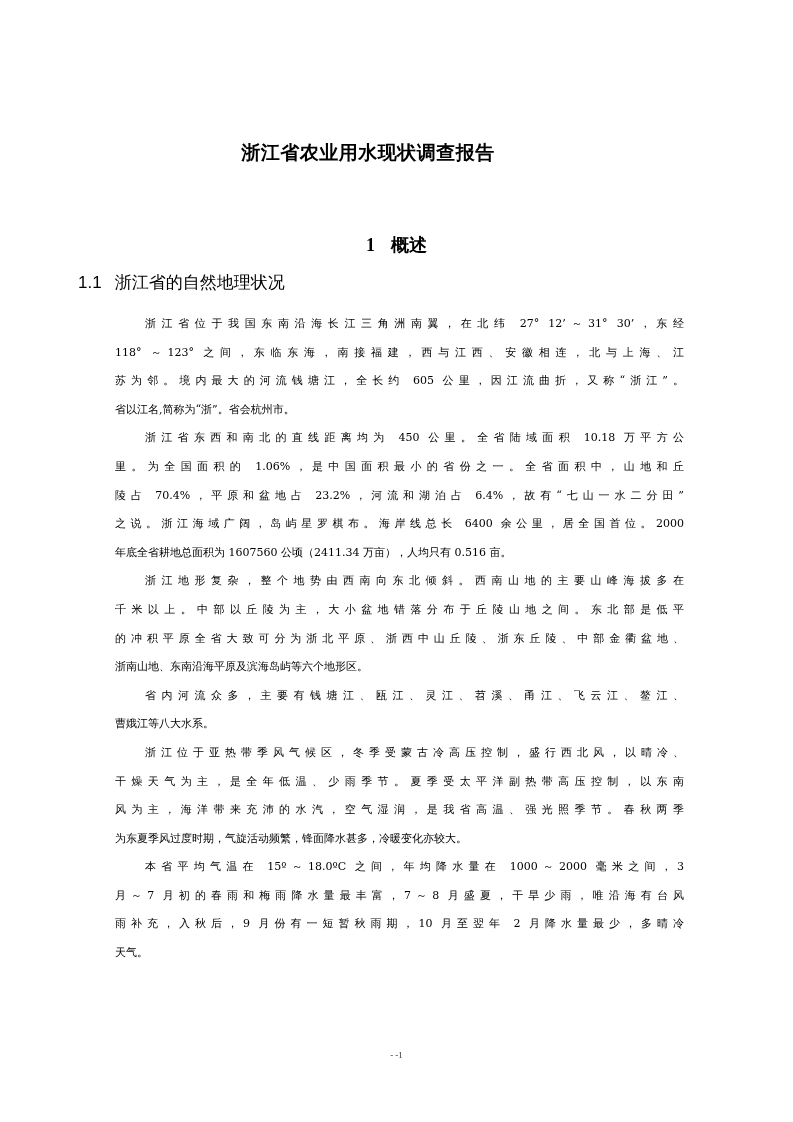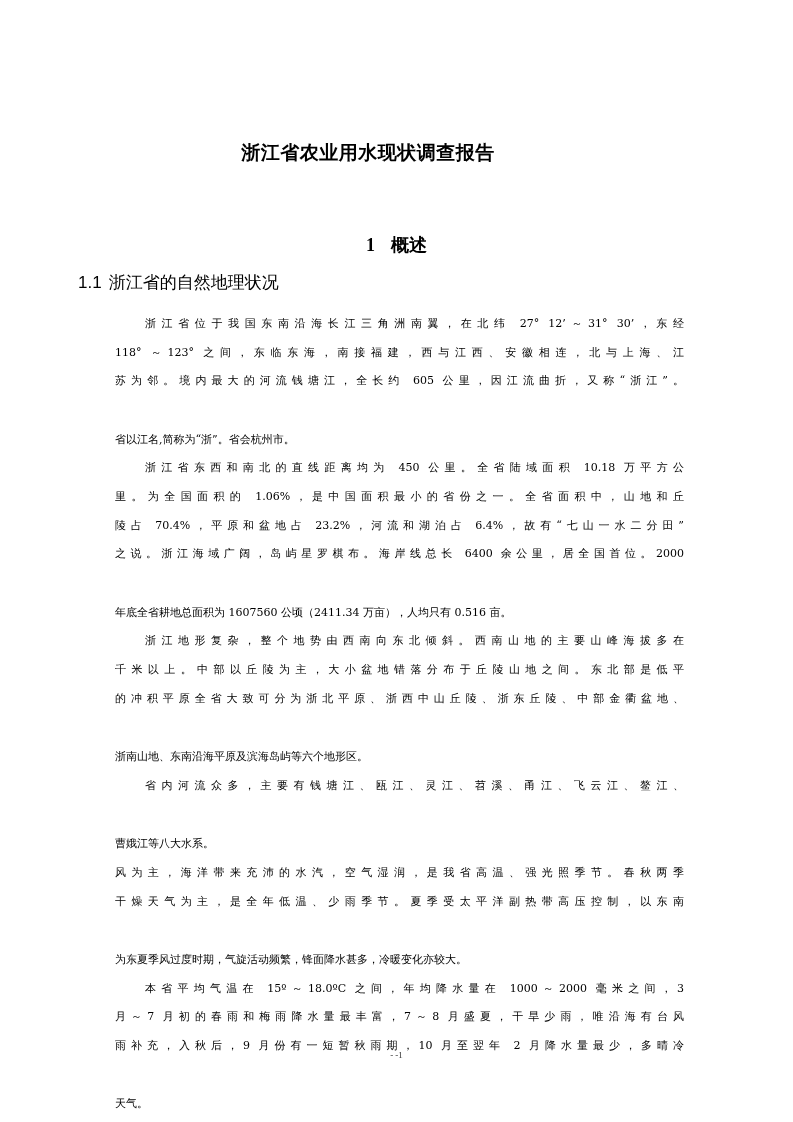--- a/index.html
+++ b/index.html
@@ -6,26 +6,26 @@
   body { width: 793px; height: 1122px; position: relative; overflow: hidden;
          font-family: "DejaVu Serif", "Liberation Serif", serif; color: #000; }
   .title { position: absolute; top: 140px; left: 0; width: 736px; text-align: center;
            font-family: "DejaVu Sans", "Liberation Sans", sans-serif; font-size: 19px; font-weight: bold; letter-spacing: 0.5px; }
   .chapter { position: absolute; top: 205px; left: 0; width: 793px; text-align: center;
              font-size: 18px; font-weight: bold; margin-top: 28px; }
   .chapter .num { font-family: "Liberation Serif", serif; margin-right: 16px; }
   .chapter .txt { font-family: "DejaVu Sans", sans-serif; }
   .section { position: absolute; top: 271px; left: 78px; font-family: "Liberation Sans", "DejaVu Sans", sans-serif;
              font-size: 17px; }
-  .section .num { margin-right: 7px; }
+  .section .num { margin-right: 13px; }
   .body { position: absolute; top: 310px; left: 115px; width: 569px; }
   .line { height: 28.6px; line-height: 28.6px; font-size: 11px; white-space: nowrap;
           text-align: justify; text-align-last: justify; overflow: hidden; }
   .line.indent { padding-left: 30px; }
-  .line.last { text-align-last: left; margin-top: 30px; }
+  .line.last { text-align-last: left; }
   .footer { position: absolute; top: 1050px; left: 0; width: 793px; text-align: center;
             font-family: "Liberation Serif", serif; font-size: 9px; color: #333; }
 </style>
 </head>
 <body>
 
 <div class="title">浙江省农业用水现状调查报告</div>
 
 <div class="chapter">
   <span class="num">1</span><span class="txt">概述</span>
@@ -53,22 +53,23 @@
     <div class="line indent">浙江地形复杂，整个地势由西南向东北倾斜。西南山地的主要山峰海拔多在</div>
     <div class="line">千米以上。中部以丘陵为主，大小盆地错落分布于丘陵山地之间。东北部是低平</div>
     <div class="line">的冲积平原全省大致可分为浙北平原、浙西中山丘陵、浙东丘陵、中部金衢盆地、</div>
     <div class="line last">浙南山地、东南沿海平原及滨海岛屿等六个地形区。</div>
   </div>
   <div>
     <div class="line indent">省内河流众多，主要有钱塘江、瓯江、灵江、苕溪、甬江、飞云江、鳌江、</div>
     <div class="line last">曹娥江等八大水系。</div>
   </div>
   <div>
+    <div class="line indent">浙江位于亚热带季风气候区，冬季受蒙古冷高压控制，盛行西北风，以晴冷、</div>
+    <div class="line">干燥天气为主，是全年低温、少雨季节。夏季受太平洋副热带高压控制，以东南</div>
     <div class="line">风为主，海洋带来充沛的水汽，空气湿润，是我省高温、强光照季节。春秋两季</div>
-    <div class="line">干燥天气为主，是全年低温、少雨季节。夏季受太平洋副热带高压控制，以东南</div>
     <div class="line last">为东夏季风过度时期，气旋活动频繁，锋面降水甚多，冷暖变化亦较大。</div>
   </div>
   <div>
     <div class="line indent">本省平均气温在 15º～18.0ºC 之间，年均降水量在 1000～2000 毫米之间，3</div>
     <div class="line">月～7 月初的春雨和梅雨降水量最丰富，7～8 月盛夏，干旱少雨，唯沿海有台风</div>
     <div class="line">雨补充，入秋后，9 月份有一短暂秋雨期，10 月至翌年 2 月降水量最少，多晴冷</div>
     <div class="line last">天气。</div>
   </div>
 </div>
 

